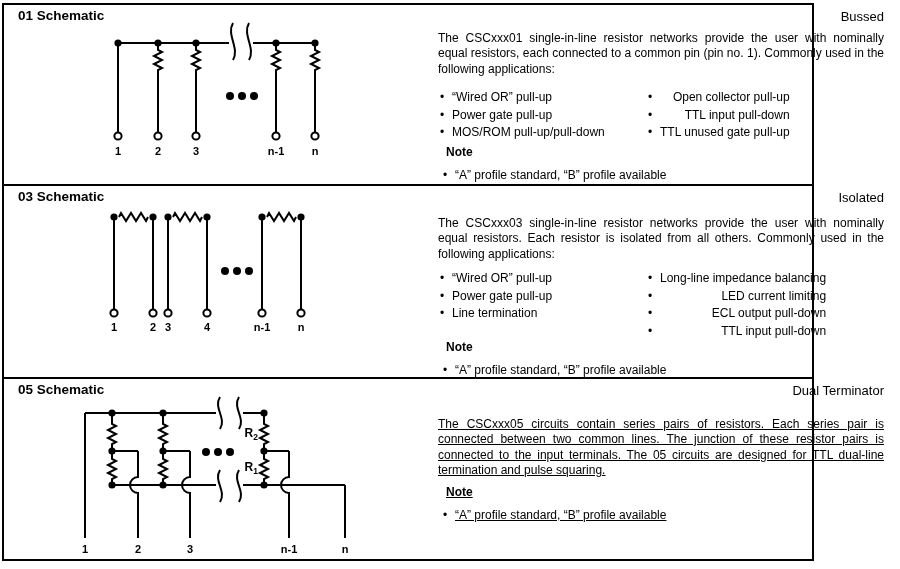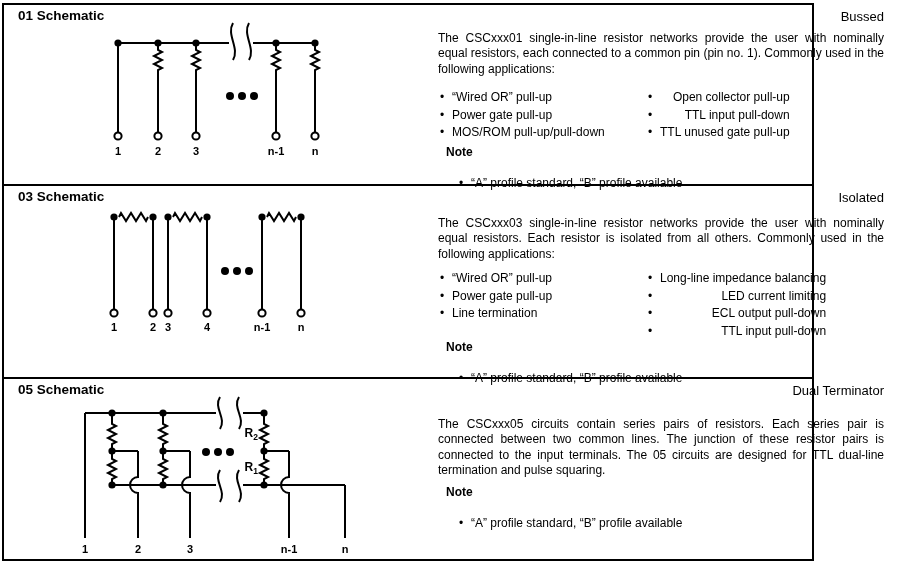--- a/index.html
+++ b/index.html
@@ -21,21 +21,21 @@
   .bul-s2{height:70px;margin-top:8px;}
   .bcol{position:absolute;top:0;}
   .bcol-left{left:2px;}
   .bcol-right{left:210px;text-align:right;}
   .b-item{position:relative;padding-left:12px;line-height:17.5px;white-space:nowrap;}
   .b-item::before{content:"\2022";position:absolute;left:0;top:0;}
   .note{margin:8px;font-weight:bold;line-height:15px;}
   .note-s1{margin-top:3px;}
   .note-s2{margin-top:0px;}
   .note-s3{margin-top:6px;}
-  .nbullet{position:relative;margin:16px;padding-left:17px;line-height:15.4px;}
+  .nbullet{position:relative;margin:0;padding-left:17px;line-height:15.4px;}
   .nbullet::before{content:"\2022";position:absolute;left:5px;top:0;}
   svg.schem{position:absolute;left:0;top:0;}
   .wire{stroke:#000;stroke-width:2;fill:none;}
   .dot{fill:#000;stroke:none;}
   .term{fill:#fff;stroke:#000;stroke-width:2;}
   .pinlbl{font-family:"Liberation Sans",sans-serif;font-size:11px;font-weight:bold;
           text-anchor:middle;fill:#000;}
   .rlbl{font-family:"Liberation Sans",sans-serif;font-size:12px;font-weight:bold;
         text-anchor:end;fill:#000;}
 </style>
@@ -207,21 +207,21 @@
         <text class="rlbl" x="254" y="58"><tspan>R</tspan><tspan font-size="8.5" dy="3">2</tspan></text>
         <text class="rlbl" x="254" y="92"><tspan>R</tspan><tspan font-size="8.5" dy="3">1</tspan></text>
 
         <text class="pinlbl" x="81" y="174">1</text>
         <text class="pinlbl" x="134" y="174">2</text>
         <text class="pinlbl" x="186" y="174">3</text>
         <text class="pinlbl" x="285" y="174">n-1</text>
         <text class="pinlbl" x="341" y="174">n</text>
       </svg>
 
-      <div class="txt" style="top:38px;">
+      <div class="txt" style="top:38px;text-decoration:underline;">
         <p class="para">The CSCxxx05 circuits contain series pairs of resistors. Each series pair is connected between two common lines. The junction of these resistor pairs is connected to the input terminals. The 05 circuits are designed for TTL dual-line termination and pulse squaring.</p>
         <p class="note note-s3">Note</p>
         <p class="nbullet">“A” profile standard, “B” profile available</p>
       </div>
     </div>
 
   </div>
 </div>
 
 </body></html>

